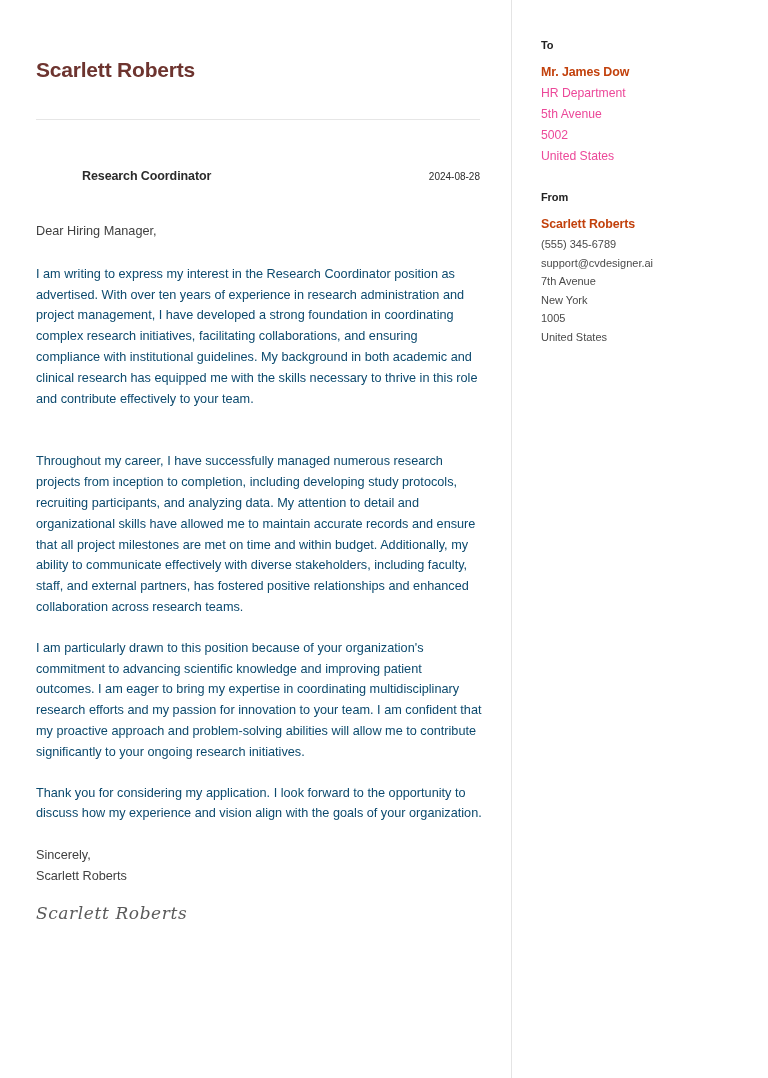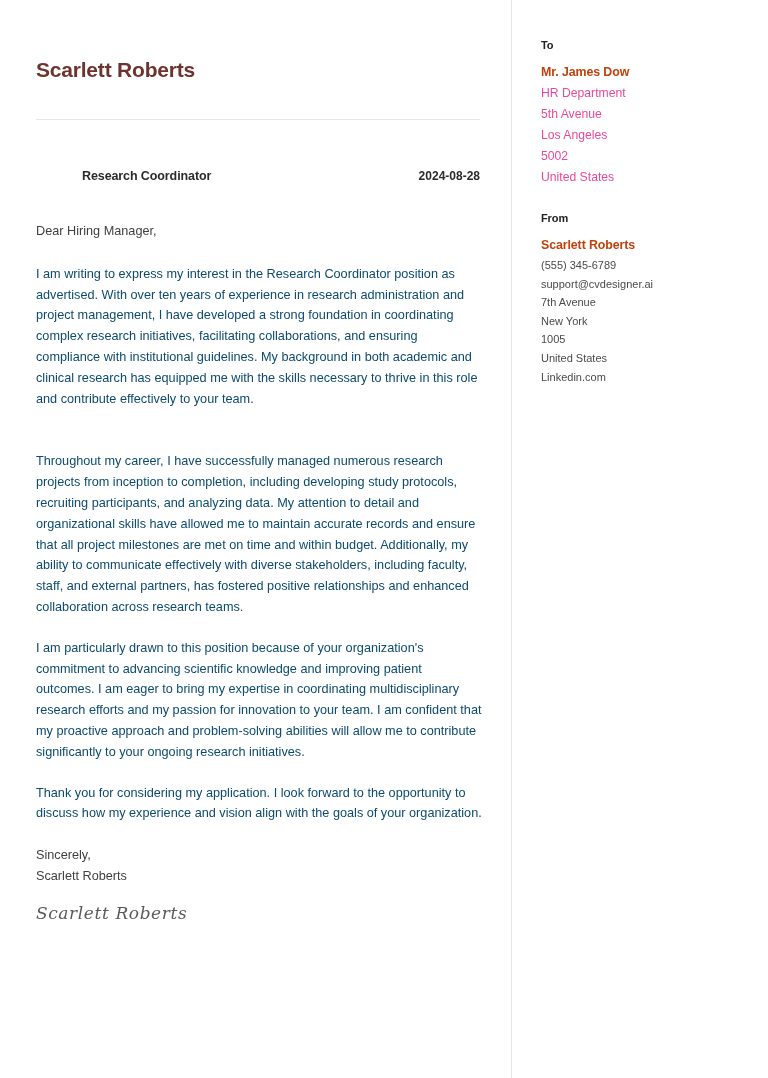--- a/index.html
+++ b/index.html
@@ -66,22 +66,22 @@
     width: 444px;
   }
   .job-title {
     font-size: 12.5px;
     font-weight: bold;
     color: #2b2b2b;
     letter-spacing: -0.1px;
     padding-left: 46px;
   }
   .letter-date {
-    font-size: 12px;
-    font-weight: bold;
+    font-size: 10px;
+    font-weight: normal;
     color: #2b2b2b;
     text-align: right;
   }
 
   .salutation {
     margin-top: 39px;
     font-size: 12.7px;
     color: #3f3f3f;
     line-height: 1.55;
   }
@@ -186,32 +186,30 @@
 
   </div>
 
   <div class="right-col">
 
     <div class="to-block">
       <div class="block-heading">To</div>
       <div class="contact-name">Mr. James Dow</div>
       <div class="to-line">HR Department</div>
       <div class="to-line">5th Avenue</div>
-      <div class="to-line">Los Angeles</div>
       <div class="to-line">5002</div>
       <div class="to-line">United States</div>
     </div>
 
     <div class="from-block">
       <div class="block-heading">From</div>
       <div class="contact-name">Scarlett Roberts</div>
       <div class="from-line">(555) 345-6789</div>
       <div class="from-line">support@cvdesigner.ai</div>
       <div class="from-line">7th Avenue</div>
       <div class="from-line">New York</div>
       <div class="from-line">1005</div>
       <div class="from-line">United States</div>
-      <div class="from-line">Linkedin.com</div>
     </div>
 
   </div>
 
 </div>
 
 </body></html>

